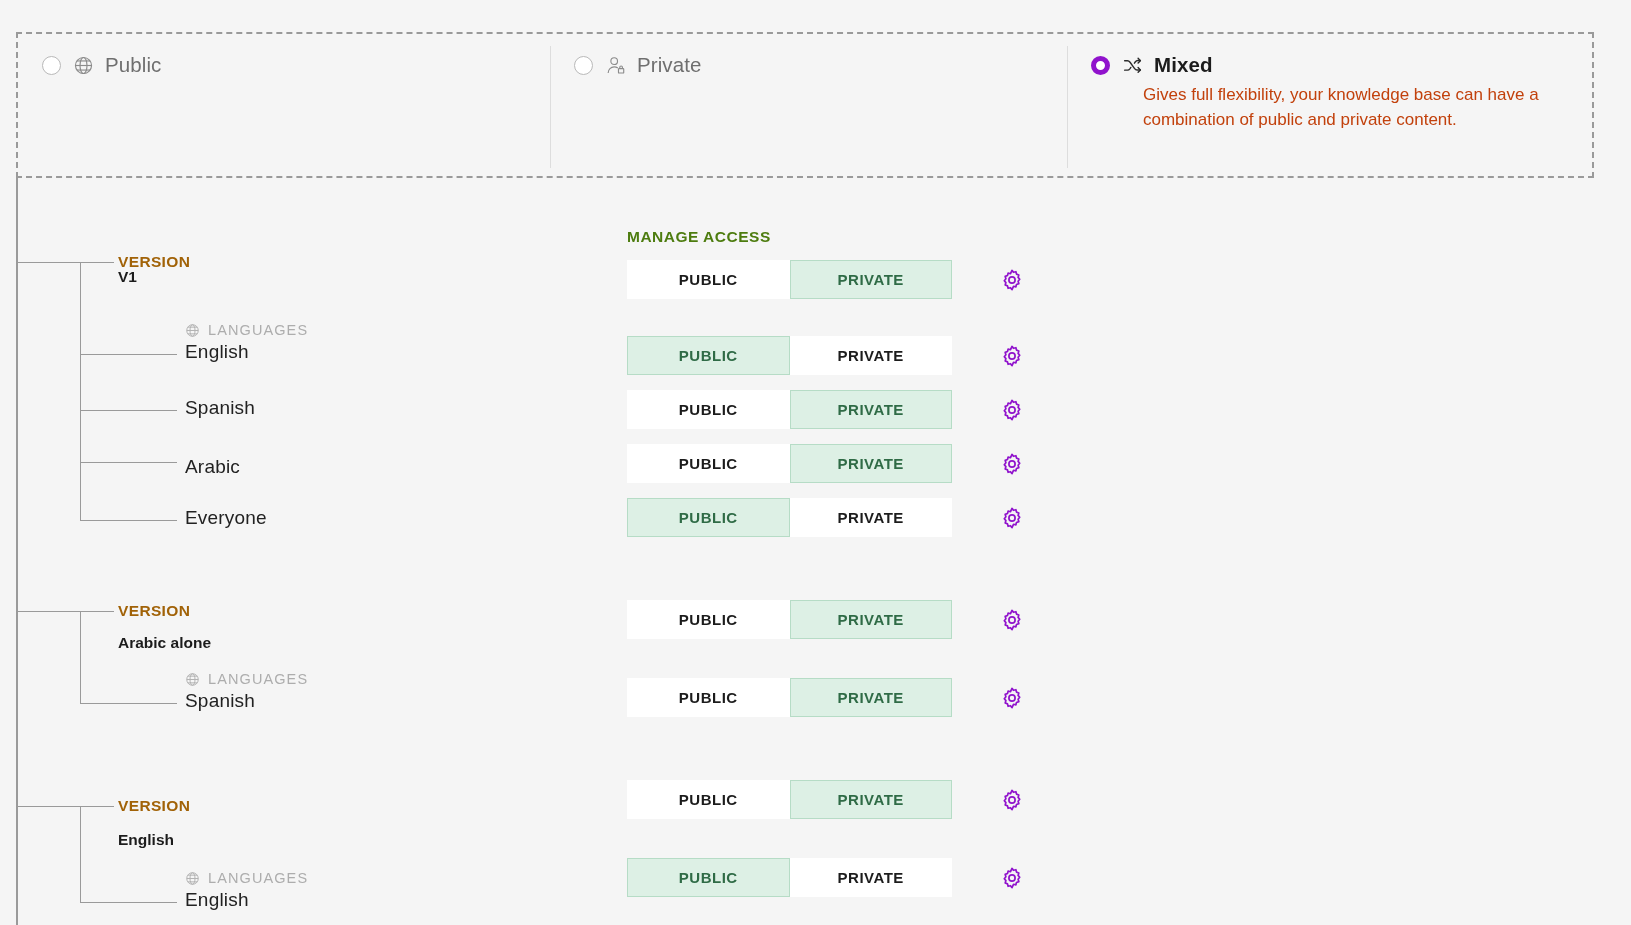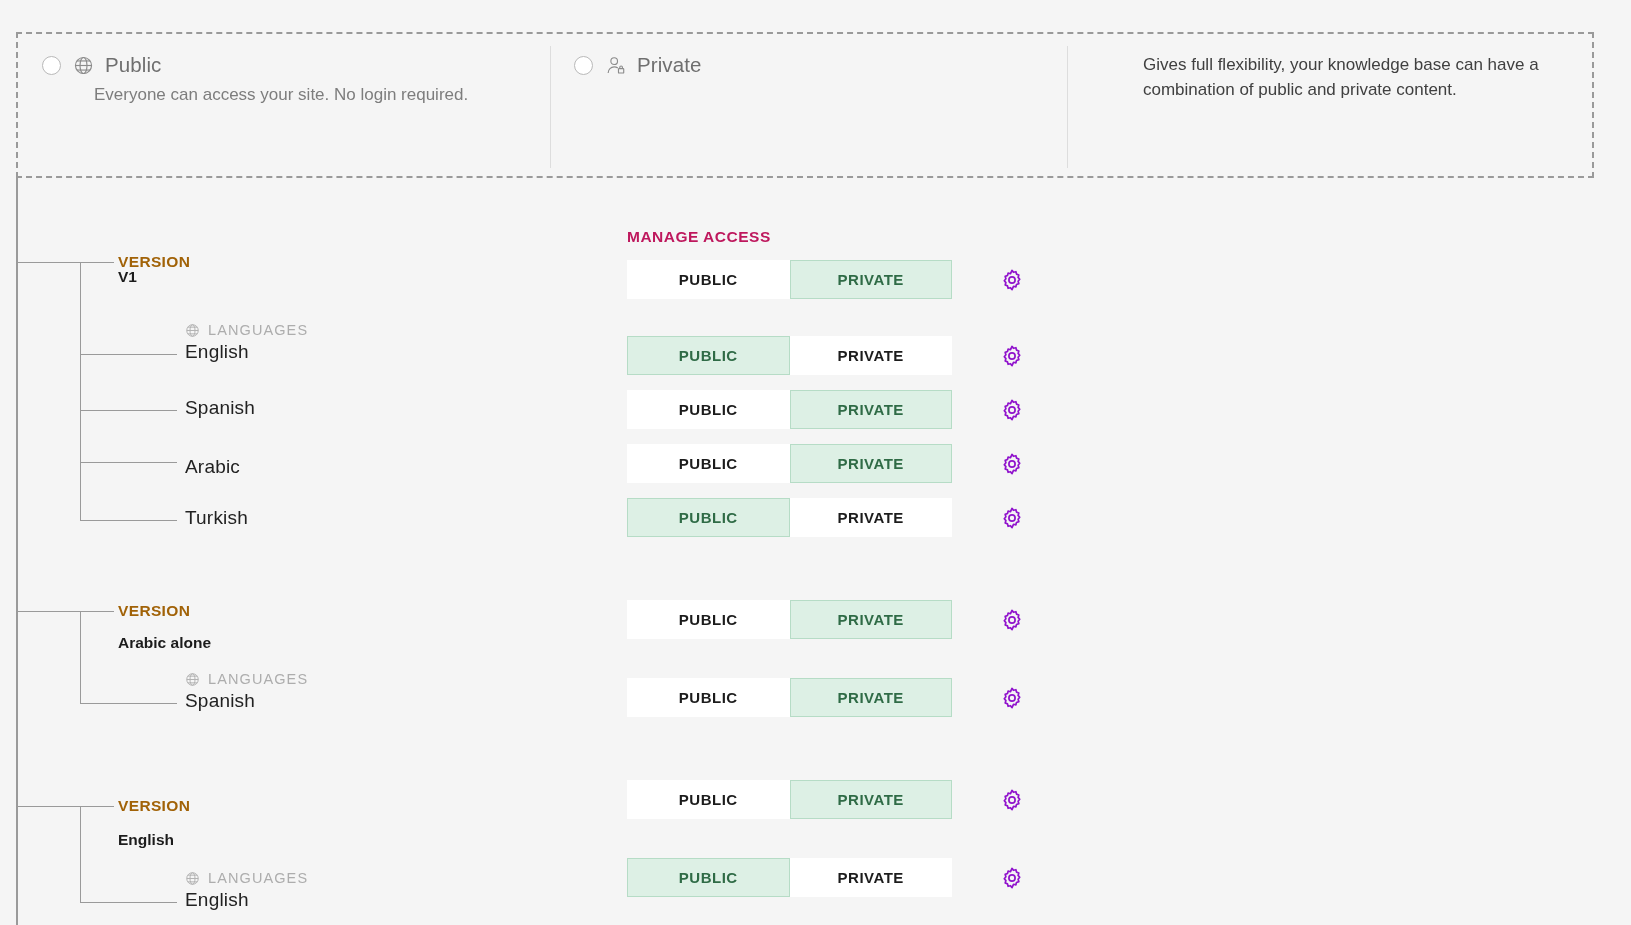--- a/index.html
+++ b/index.html
@@ -45,21 +45,21 @@
   .vis-ico { width: 22px; height: 22px; flex:0 0 auto; display:flex; align-items:center; justify-content:center; }
   .vis-ico svg { display:block; }
   .vis-title { font-size: 20.5px; color: #6f6f6f; letter-spacing: .1px; }
   .vis-opt.mixed .vis-title { color: #1c1c1c; font-weight: bold; }
   .vis-desc {
     margin: 2px 0 0 52px;
     font-size: 17px; line-height: 25px;
     color: #7d7d7d;
     max-width: 430px;
   }
-  .vis-opt.mixed .vis-desc { color: #404040; max-width: 415px; }
+  .vis-opt.mixed .vis-desc { color: #c2410c; max-width: 415px; }
 
   
   .trunk {
     position: absolute; left: 16px; top: 178px;
     width: 1.5px; height: 747px; background: #9a9a9a;
   }
   .hline { position: absolute; height: 1.2px; background: #9a9a9a; }
   .vline { position: absolute; width: 1.2px; background: #9a9a9a; }
 
   .ver-label {
@@ -78,21 +78,21 @@
   }
   .lang-cap .g { width: 15px; height: 15px; display:flex; }
   .lang-name {
     position: absolute; left: 185px;
     font-size: 19px; color: #222; letter-spacing: .2px;
   }
 
   
   .manage-title {
     position: absolute; left: 627px; top: 228px;
-    font-size: 15.5px; font-weight: bold; color: #be185d; letter-spacing: .5px;
+    font-size: 15.5px; font-weight: bold; color: #4d7c0f; letter-spacing: .5px;
   }
   .toggle {
     position: absolute; left: 627px;
     width: 325px; height: 39px;
     background: #ffffff;
     display: flex; align-items: center;
   }
   .seg {
     width: 50%; height: 100%;
     display: flex; align-items: center; justify-content: center;
@@ -126,39 +126,51 @@
           <svg width="21" height="21" viewBox="0 0 24 24" fill="none" stroke="#8b8b8b" stroke-width="1.3">
             <circle cx="12" cy="12" r="9.2"></circle>
             <ellipse cx="12" cy="12" rx="4" ry="9.2"></ellipse>
             <line x1="2.8" y1="12" x2="21.2" y2="12"></line>
             <line x1="4.2" y1="6.8" x2="19.8" y2="6.8"></line>
             <line x1="4.2" y1="17.2" x2="19.8" y2="17.2"></line>
           </svg>
         </span>
         <span class="vis-title">Public</span>
       </div>
-      <div class="vis-desc">Everyone can access your site. No login required.</div>
     </div>
 
     <div class="vis-opt private">
       <div class="vis-head">
         <span class="radio"></span>
         <span class="vis-ico">
           <svg width="21" height="21" viewBox="0 0 24 24" fill="none" stroke="#8b8b8b" stroke-width="1.3">
             <circle cx="10.5" cy="7" r="3.8"></circle>
             <path d="M3.6 20.5c0-4.1 3.1-6.9 6.9-6.9 1.6 0 3 .5 4.2 1.3"></path>
             <rect x="15.4" y="15.6" width="6" height="5" rx="0.7"></rect>
             <path d="M16.9 15.6v-1.5a1.5 1.5 0 0 1 3 0v1.5"></path>
           </svg>
         </span>
         <span class="vis-title">Private</span>
       </div>
     </div>
 
     <div class="vis-opt mixed">
+      <div class="vis-head">
+        <span class="radio checked"></span>
+        <span class="vis-ico">
+          <svg width="21" height="21" viewBox="0 0 24 24" fill="none" stroke="#2b2b2b" stroke-width="1.6" stroke-linecap="round" stroke-linejoin="round">
+            <path d="M3 6.5h3.2c1.3 0 2.2.7 3 1.8l5 7c.8 1.1 1.7 1.8 3 1.8H21"></path>
+            <path d="M3 17.3h3.2c1.3 0 2.2-.7 3-1.8l.9-1.3"></path>
+            <path d="M14.2 9.3l.9-1.3c.8-1.1 1.7-1.8 3-1.8H21"></path>
+            <polyline points="18.4,3.8 21,6.5 18.4,9.2"></polyline>
+            <polyline points="18.4,14.4 21,17.1 18.4,19.8"></polyline>
+          </svg>
+        </span>
+        <span class="vis-title">Mixed</span>
+      </div>
       <div class="vis-desc">Gives full flexibility, your knowledge base can have a combination of public and private content.</div>
     </div>
   </div>
 
   <div class="trunk"></div>
 
   <div class="manage-title">MANAGE ACCESS</div>
 
   <div id="tree-host">
       <div class="hline" style="left:16px; top:262px; width:98px"></div>
@@ -217,21 +229,21 @@
         <div class="seg">PUBLIC</div>
         <div class="seg active">PRIVATE</div>
       </div>
           <div class="gear" style="top:452px">
         <svg width="24" height="24" viewBox="0 0 24 24" fill="none" stroke="#9013cc" stroke-width="1.7" stroke-linecap="round" stroke-linejoin="round">
  <circle cx="12" cy="12" r="3.1"></circle>
  <path d="M12 2.4l1.5 1.9 2.4-.6.6 2.4 2.3.9-.7 2.4 1.6 1.9-1.6 1.9.7 2.4-2.3.9-.6 2.4-2.4-.6L12 21.6l-1.5-1.9-2.4.6-.6-2.4-2.3-.9.7-2.4L4.3 12.7l1.6-1.9-.7-2.4 2.3-.9.6-2.4 2.4.6z"></path>
  </svg>
       </div>
       <div class="hline" style="left:80px; top:520px; width:97px"></div>
-      <div class="lang-name" style="top:507px">Turkish</div>
+      <div class="lang-name" style="top:507px">Everyone</div>
       <div class="toggle" style="top:498px">
         <div class="seg active">PUBLIC</div>
         <div class="seg">PRIVATE</div>
       </div>
           <div class="gear" style="top:506px">
         <svg width="24" height="24" viewBox="0 0 24 24" fill="none" stroke="#9013cc" stroke-width="1.7" stroke-linecap="round" stroke-linejoin="round">
  <circle cx="12" cy="12" r="3.1"></circle>
  <path d="M12 2.4l1.5 1.9 2.4-.6.6 2.4 2.3.9-.7 2.4 1.6 1.9-1.6 1.9.7 2.4-2.3.9-.6 2.4-2.4-.6L12 21.6l-1.5-1.9-2.4.6-.6-2.4-2.3-.9.7-2.4L4.3 12.7l1.6-1.9-.7-2.4 2.3-.9.6-2.4 2.4.6z"></path>
  </svg>
       </div>

